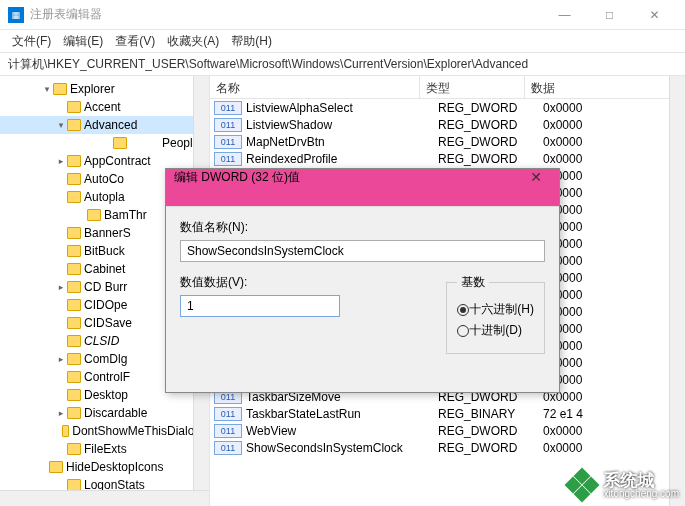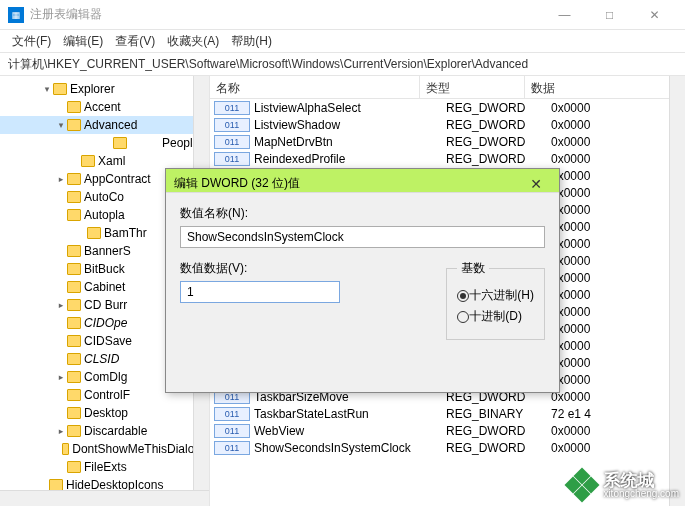--- a/index.html
+++ b/index.html
@@ -19,26 +19,26 @@
 .tree-item .folder{width:14px;height:12px;background:#ffd96a;border:1px solid #d9a400;margin:0 3px 0 1px;border-radius:1px}
 .tree-item.sel{background:#cde8ff}
 .tree-item.sel .label{background:#cde8ff}
 .list{flex:1;overflow:auto;position:relative}
 .list-header{display:flex;height:23px;border-bottom:1px solid #e5e5e5;position:sticky;top:0;background:#fff}
 .list-header div{padding:4px 6px;border-right:1px solid #e5e5e5;color:#333}
 .col-name{width:210px}
 .col-type{width:105px}
 .col-data{flex:1}
 .list-row{display:flex;height:17px;align-items:center}
-.list-row .vicon{width:36px;height:14px;margin:0 4px;display:inline-flex;align-items:center;justify-content:center;font-size:9px;background:#e8f0ff;border:1px solid #7aa7e0;color:#2a5db0}
+.list-row .vicon{width:28px;height:14px;margin:0 4px;display:inline-flex;align-items:center;justify-content:center;font-size:9px;background:#e8f0ff;border:1px solid #7aa7e0;color:#2a5db0}
 .list-row .n{width:186px;padding-left:0}
 .list-row .t{width:105px;padding-left:6px}
 .list-row .d{flex:1;padding-left:6px}
 .dialog{position:absolute;left:165px;top:168px;width:395px;height:225px;background:#f0f0f0;border:1px solid #888;box-shadow:2px 2px 8px rgba(0,0,0,.25)}
-.dlg-title{height:24px;background:#bef264;display:flex;align-items:flex-end;padding:0 8px;border-bottom:1px solid #ddd}
+.dlg-title{height:38px;background:#ec4899;display:flex;align-items:flex-start;padding:0 8px;border-bottom:1px solid #ddd}
 .dlg-title .t{flex:1}
 .dlg-title .x{width:30px;text-align:center;font-size:14px;color:#333}
 .dlg-body{padding:12px 14px}
 .dlg-label{margin-bottom:4px}
 .dlg-field{width:100%;height:22px;border:1px solid #adadad;background:#fff;padding:0 6px;display:flex;align-items:center;margin-bottom:12px}
 .dlg-row{display:flex;gap:20px}
 .dlg-left{flex:1}
 .dlg-input{width:160px;height:22px;border:1px solid #7aa7e0;background:#fff;padding:0 6px;outline:none}
 .fieldset{border:1px solid #ccc;padding:6px 10px 10px;margin-top:0}
 .fieldset legend{padding:0 4px}
@@ -101,25 +101,20 @@
       <div class="tree-item sel" style="padding-left: 56px;">
         <span class="twisty">▾</span>
         <span class="folder"></span>
         <span class="label">Advanced</span>
       </div>
       <div class="tree-item" style="padding-left: 70px; gap: 32px;">
         <span class="twisty"></span>
         <span class="folder"></span>
         <span class="label">People</span>
       </div>
-      <div class="tree-item" style="padding-left: 70px;">
-        <span class="twisty"></span>
-        <span class="folder"></span>
-        <span class="label">Xaml</span>
-      </div>
       <div class="tree-item" style="padding-left: 56px;">
         <span class="twisty">▸</span>
         <span class="folder"></span>
         <span class="label">AppContract</span>
       </div>
       <div class="tree-item" style="padding-left: 56px;">
         <span class="twisty"></span>
         <span class="folder"></span>
         <span class="label">AutoCo</span>
       </div>
@@ -146,21 +141,21 @@
       <div class="tree-item" style="padding-left: 56px;">
         <span class="twisty"></span>
         <span class="folder"></span>
         <span class="label">Cabinet</span>
       </div>
       <div class="tree-item" style="padding-left: 56px;">
         <span class="twisty">▸</span>
         <span class="folder"></span>
         <span class="label">CD Burr</span>
       </div>
-      <div class="tree-item" style="padding-left: 56px; font-style: italic;">
+      <div class="tree-item" style="padding-left: 56px;">
         <span class="twisty"></span>
         <span class="folder"></span>
         <span class="label">CIDOpe</span>
       </div>
       <div class="tree-item" style="padding-left: 56px;">
         <span class="twisty"></span>
         <span class="folder"></span>
         <span class="label">CIDSave</span>
       </div>
       <div class="tree-item" style="padding-left: 56px; font-style: italic;">

